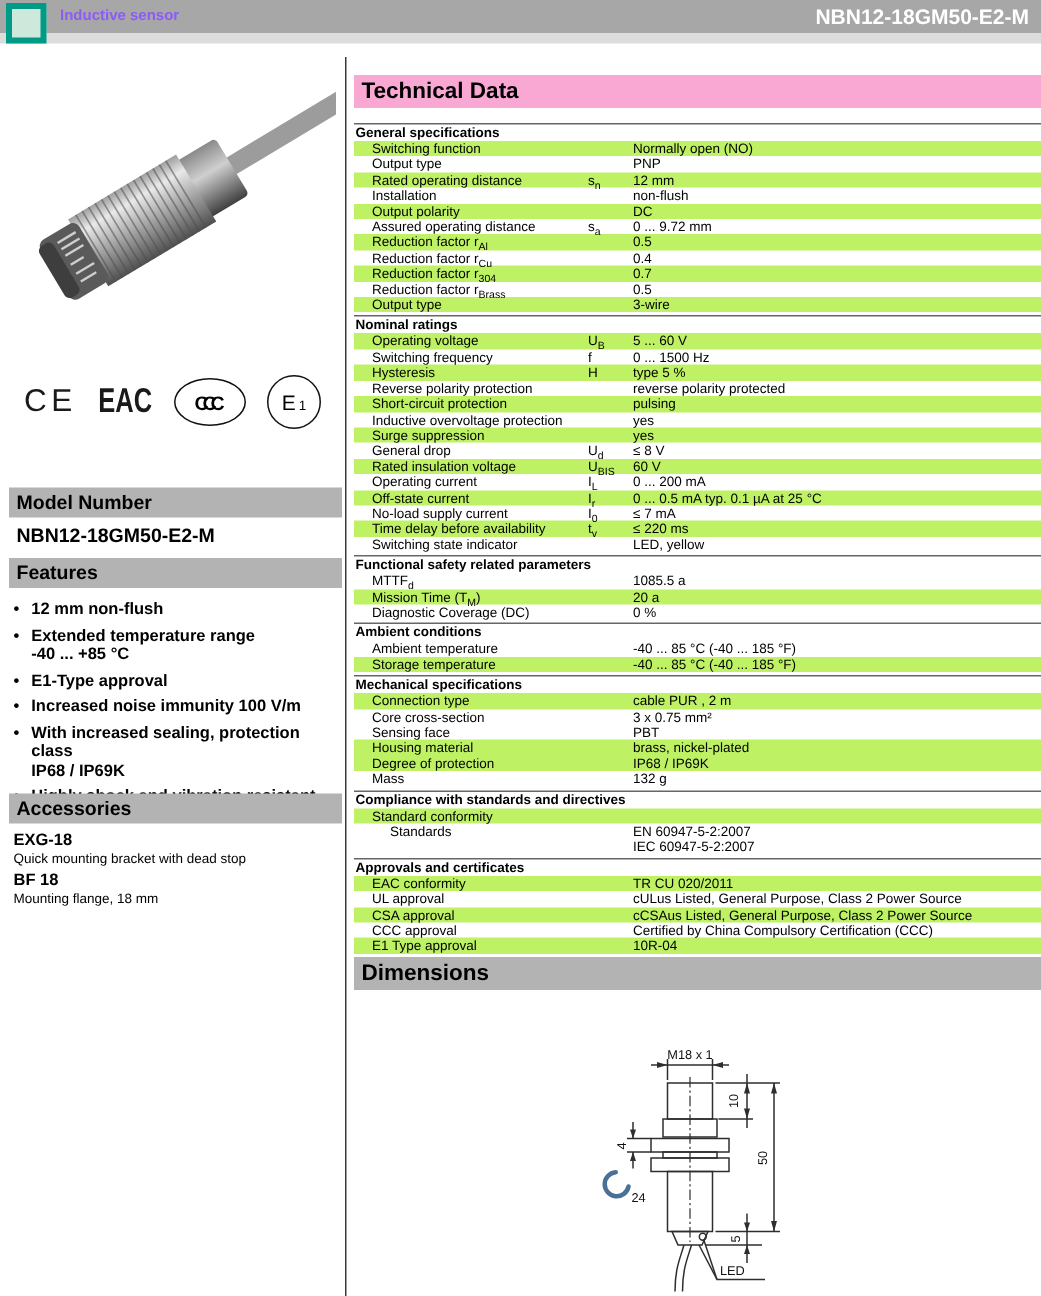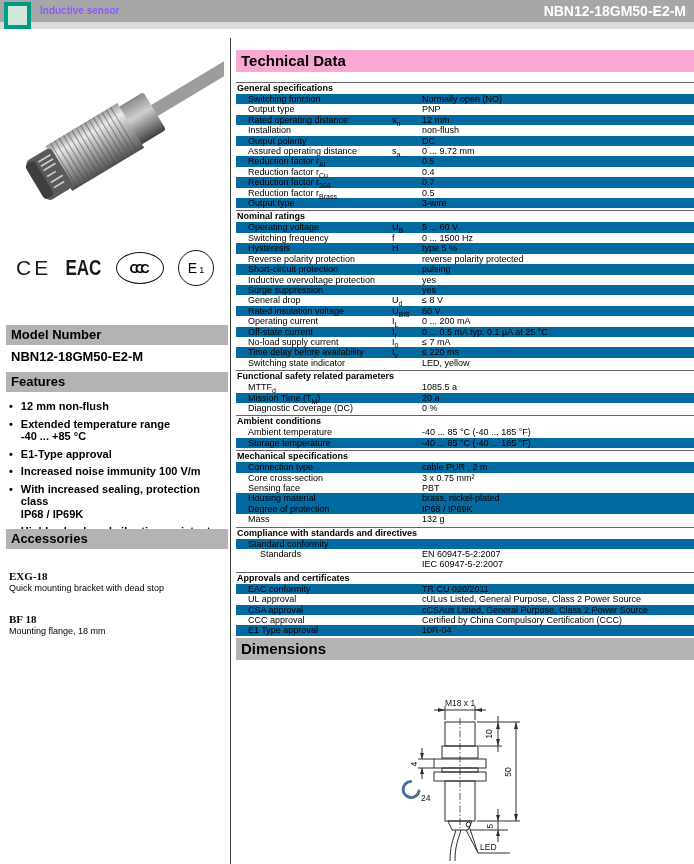--- a/index.html
+++ b/index.html
@@ -32,31 +32,31 @@
 
   .bar{position:absolute;left:6px;width:222px;height:20px;background:#b3b3b3;font-weight:bold;
        font-size:13px;line-height:20px;padding-left:5px;box-sizing:border-box;}
   #bar-model{top:325px;} #bar-feat{top:372px;} #bar-acc{top:529px;}
   .model-val{position:absolute;left:11px;top:349px;font-weight:bold;font-size:13px;}
 
   .features{position:absolute;left:9px;top:400px;width:214px;}
   .feat{display:flex;gap:8px;margin-bottom:5px;font-weight:bold;font-size:11px;line-height:12.5px;}
   .feat span:last-child{white-space:pre-line;}
   .accs{position:absolute;left:9px;top:550px;width:214px;}
-  .acc-name{font-weight:bold;font-size:11px;margin-top:20px;font-family:Liberation Serif, serif;}
+  .acc-name{font-weight:bold;font-size:11px;margin-top:4px;}
   .acc-desc{font-size:9px;margin-top:1px;}
 
   
   .td-bar{position:absolute;left:236px;top:50px;width:458px;height:22px;background:#f9a8d4;
           font-weight:bold;font-size:15px;line-height:22px;padding-left:5px;box-sizing:border-box;}
   .table{position:absolute;left:236px;top:80px;width:458px;font-size:9px;}
   .sec-h{margin-top:2px;border-top:1px solid #666;height:11px;line-height:11px;
          font-weight:bold;padding-left:1px;}
   .row{display:flex;min-height:10.4px;line-height:10.4px;}
-  .row.shade{background:#0369a1;}
+  .row.shade{background:#bef264;}
   .lab{flex:0 0 156px;padding-left:12px;box-sizing:border-box;}
   .lab.ind2{padding-left:24px;}
   .sym{flex:0 0 30px;}
   .val{flex:1;}
   sub{font-size:7px;line-height:0;}
 
   .dim-bar{position:absolute;left:236px;top:638px;width:458px;height:22px;background:#b3b3b3;
            font-weight:bold;font-size:15px;line-height:22px;padding-left:5px;box-sizing:border-box;}
   .dim-svg{position:absolute;left:380px;top:678px;}
   .dim-svg text{font-family:"Liberation Sans",sans-serif;font-size:8.5px;fill:#111;}

